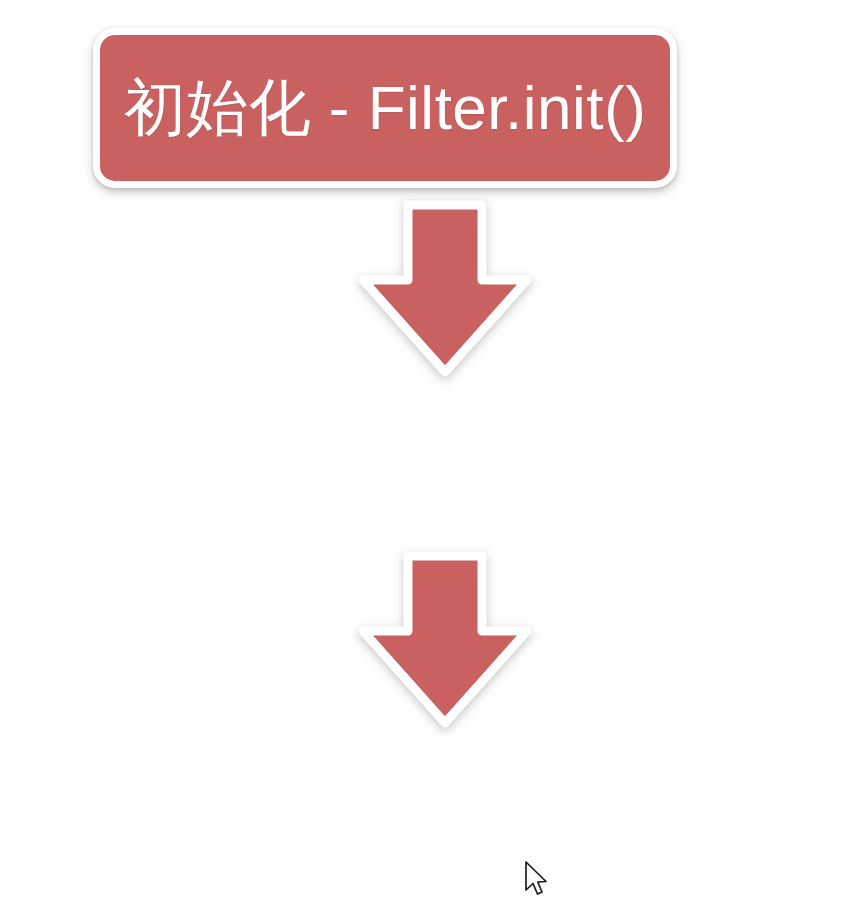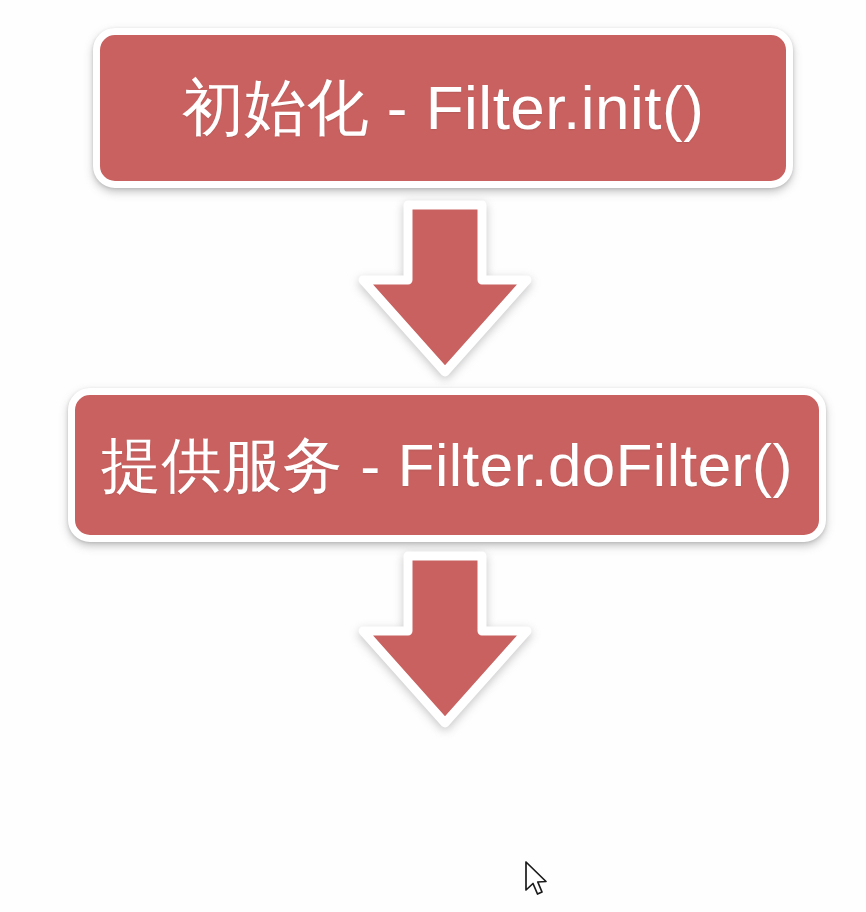--- a/index.html
+++ b/index.html
@@ -37,21 +37,21 @@
   }
   .node-label {
     color: #ffffff;
     font-weight: 500;
     letter-spacing: 0.5px;
     line-height: 1.05;
     white-space: nowrap;
     text-shadow: 0 1px 1px rgba(150,80,80,0.35);
   }
 
-  #node-init        { left: 93px;  top: 28px;  width: 700px; height: 160px; }
+  #node-init        { left: 93px;  top: 28px;  width: 584px; height: 160px; }
   #node-init .node-label      { font-size: 62px; }
 
   #node-dofilter    { left: 68px;  top: 388px; width: 758px; height: 154px; }
   #node-dofilter .node-label  { font-size: 60px; }
 
   #node-destroy     { left: 73px;  top: 738px; width: 762px; height: 156px; }
   #node-destroy .node-label   { font-size: 60px; }
 
   
   .arrow {
@@ -81,23 +81,20 @@
   <div id="node-init" class="node">
     <span class="node-label">初始化 - Filter.init()</span>
   </div>
 
   <div id="arrow-1" class="arrow">
     <svg viewBox="0 0 200 180" width="200" height="180" aria-hidden="true">
       <polygon points="63,5 137,5 137,80 182,80 100,172 18,80 63,80" fill="#c8615f" stroke="#ffffff" stroke-width="9" stroke-linejoin="round"></polygon>
     </svg>
   </div>
 
-  <div id="node-dofilter" class="node">
-    <span class="node-label">提供服务 - Filter.doFilter()</span>
-  </div>
 
   <div id="arrow-2" class="arrow">
     <svg viewBox="0 0 200 180" width="200" height="180" aria-hidden="true">
       <polygon points="63,5 137,5 137,80 182,80 100,172 18,80 63,80" fill="#c8615f" stroke="#ffffff" stroke-width="9" stroke-linejoin="round"></polygon>
     </svg>
   </div>
 
 
   <div id="mouse-cursor">
     <svg viewBox="0 0 26 38" width="26" height="38" aria-hidden="true">

